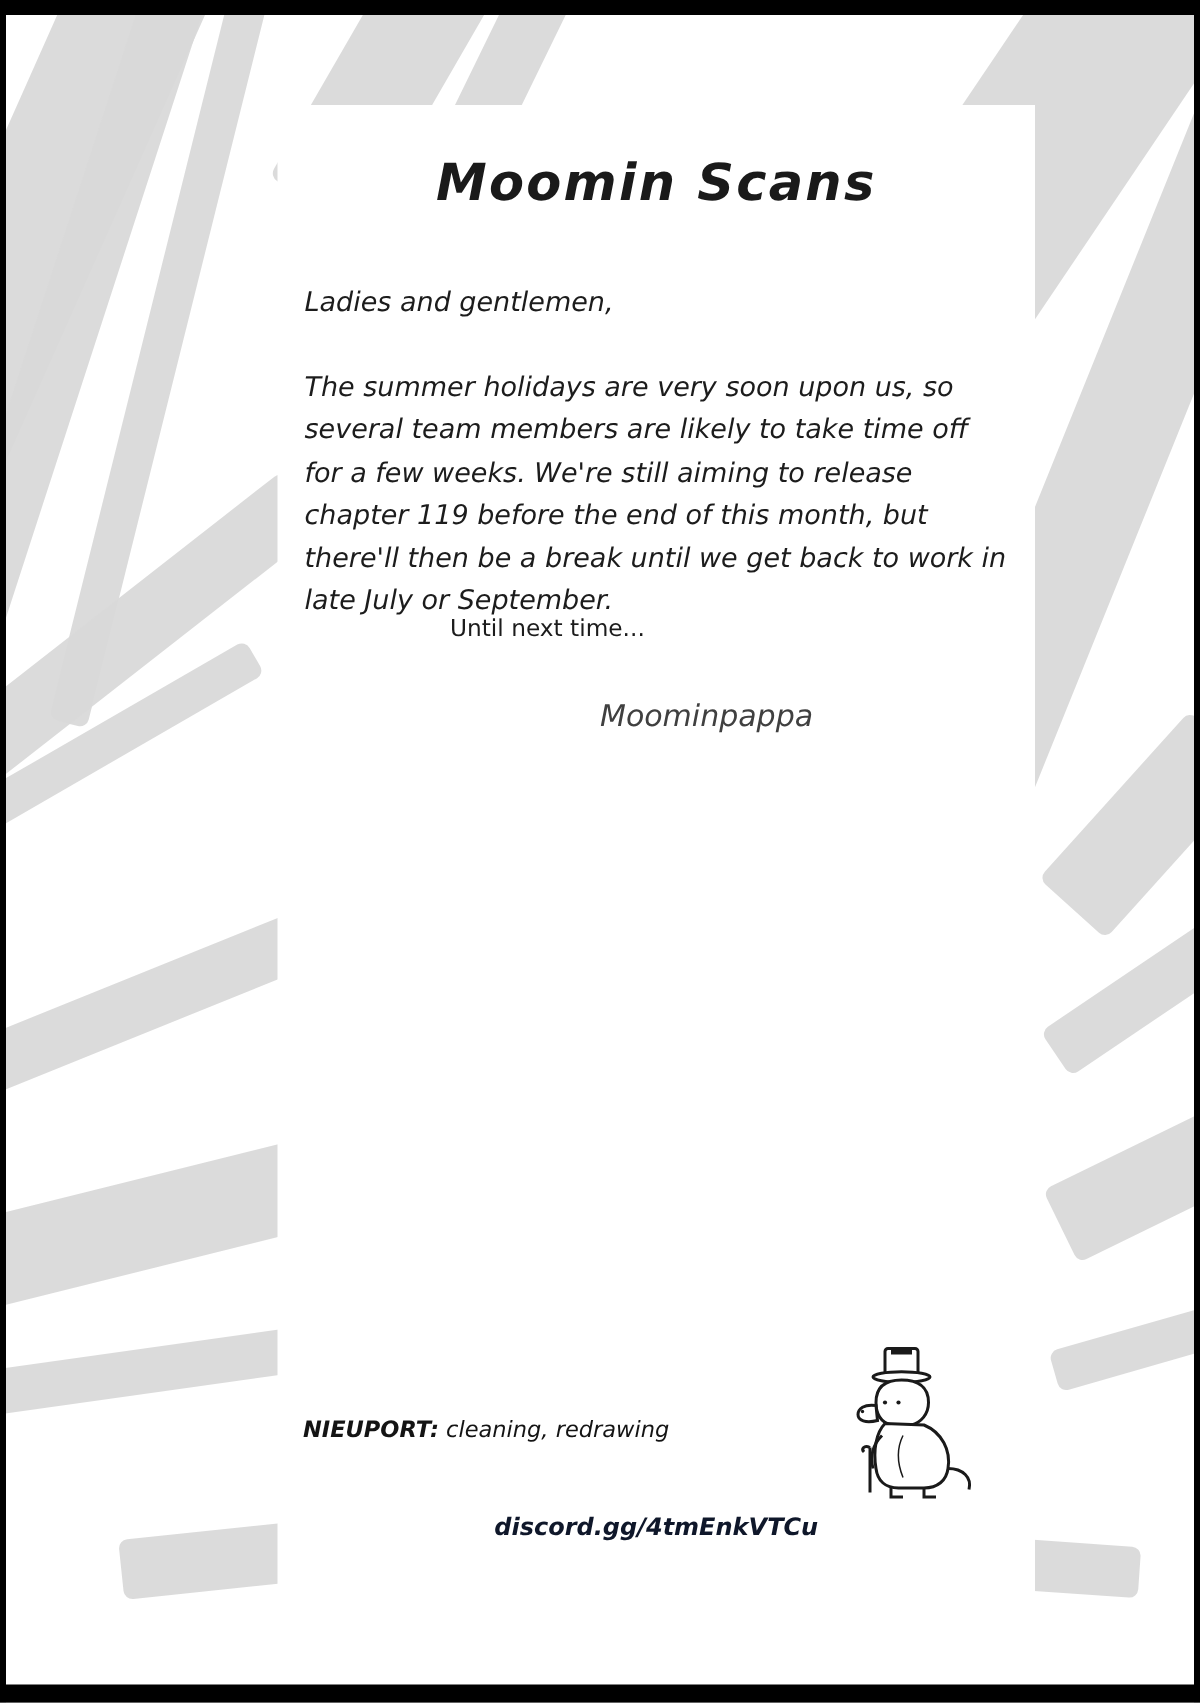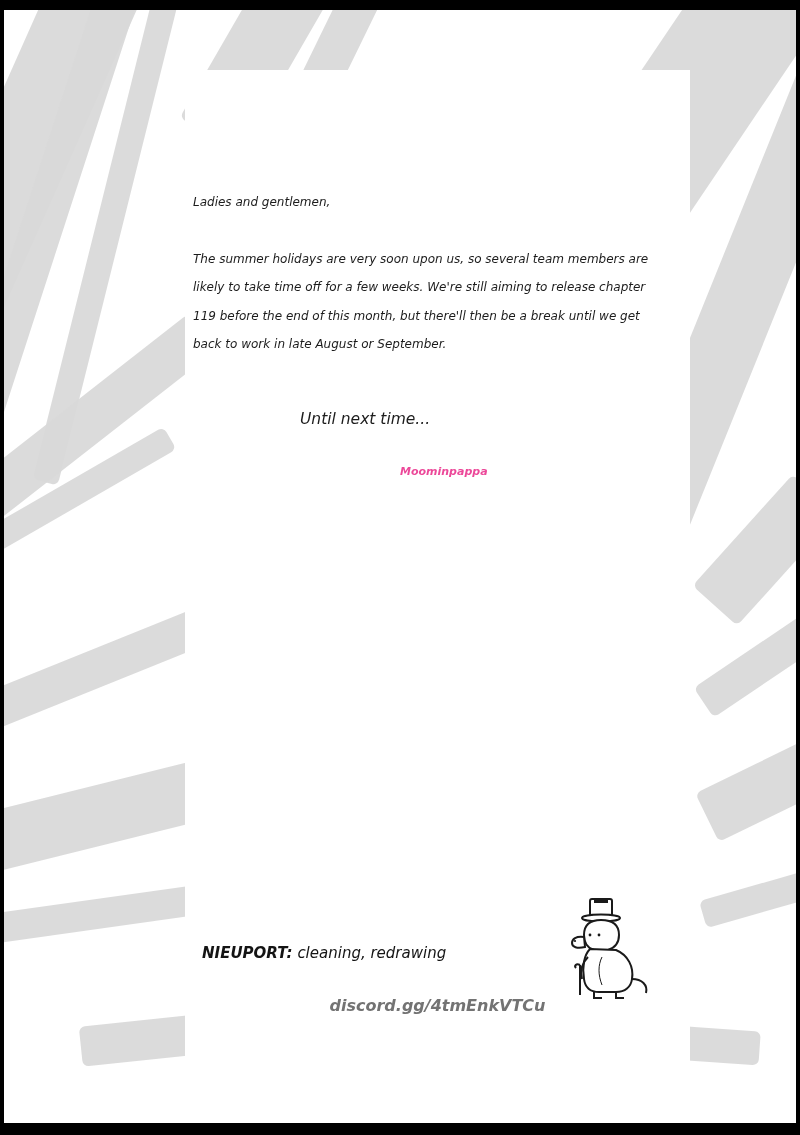--- a/index.html
+++ b/index.html
@@ -76,76 +76,74 @@
     text-align: center;
     font-family: "DejaVu Sans", sans-serif;
     font-size: 34px;
     font-weight: 700;
     font-style: italic;
     letter-spacing: 1.5px;
     color: #1a1a1a;
   }
   .body-text {
     position: absolute;
-    left: 8px;
+    left: 18px;
     top: 118px;
     width: 470px;
     font-family: "DejaVu Sans", sans-serif;
-    font-size: 12px;
+    font-size: 18px;
     font-style: italic;
     line-height: 28.5px;
     color: #1c1c1c;
   }
   .para {
     margin: 0 0 28px 0;
   }
   .signoff {
     position: absolute;
     left: 115px;
     top: 340px;
     font-family: "DejaVu Sans", sans-serif;
     font-size: 15.5px;
-    font-style: italic;
     color: #1c1c1c;
   }
   .signature {
     position: absolute;
     left: 215px;
     top: 395px;
     font-family: "DejaVu Sans", sans-serif;
-    font-size: 11px;
-    font-style: italic;
-    color: #ec4899;
-    font-weight: bold;
+    font-size: 20px;
+    font-style: italic;
+    color: #404040;
   }
   .credits {
     position: absolute;
     left: 17px;
     bottom: 96px;
     font-family: "DejaVu Sans", sans-serif;
     font-size: 15px;
     font-style: italic;
     line-height: 28px;
     color: #141414;
     margin-top: 24px;
   }
   .credits .role {
     font-weight: 700;
   }
   .discord {
     position: absolute;
     left: 0;
-    bottom: 48px;
+    bottom: 36px;
     width: 505px;
     text-align: center;
     font-family: "DejaVu Sans", sans-serif;
     font-size: 16px;
     font-weight: 700;
     font-style: italic;
-    color: #737373;
+    color: #0f172a;
   }
   .moomin {
     position: absolute;
     right: 26px;
     bottom: 58px;
     width: 110px;
     height: 110px;
   }
 </style>
 </head>
@@ -169,24 +167,25 @@
     <div class="stroke" style="left:690px; top:520px; width:150px; height:60px; transform: rotate(-48deg); border-radius:6px;"></div>
     <div class="stroke" style="left:690px; top:640px; width:160px; height:36px; transform: rotate(-34deg); border-radius:6px;"></div>
     <div class="stroke" style="left:700px; top:760px; width:140px; height:54px; transform: rotate(-26deg); border-radius:6px;"></div>
     <div class="stroke" style="left:700px; top:880px; width:150px; height:28px; transform: rotate(-16deg); border-radius:6px;"></div>
     <div class="stroke" style="left:80px; top:1010px; width:320px; height:40px; transform: rotate(-6deg); border-radius:6px;"></div>
     <div class="stroke" style="left:430px; top:1020px; width:330px; height:34px; transform: rotate(4deg); border-radius:6px;"></div>
   </div>
 
   <div class="card">
 
+    <div class="card-title">Moomin Scans</div>
 
     <div class="body-text">
       <p class="para">Ladies and gentlemen,</p>
-      <p class="para">The summer holidays are very soon upon us, so several team members are likely to take time off for a few weeks. We're still aiming to release chapter 119 before the end of this month, but there'll then be a break until we get back to work in late August or September.</p>
+      <p class="para">The summer holidays are very soon upon us, so several team members are likely to take time off for a few weeks. We're still aiming to release chapter 119 before the end of this month, but there'll then be a break until we get back to work in late July or September.</p>
     </div>
 
     <div class="signoff">Until next time...</div>
     <div class="signature">Moominpappa</div>
 
     <div class="credits">
       <div>
         <span class="role">NIEUPORT:</span>
         <span>cleaning, redrawing</span>
       </div>

